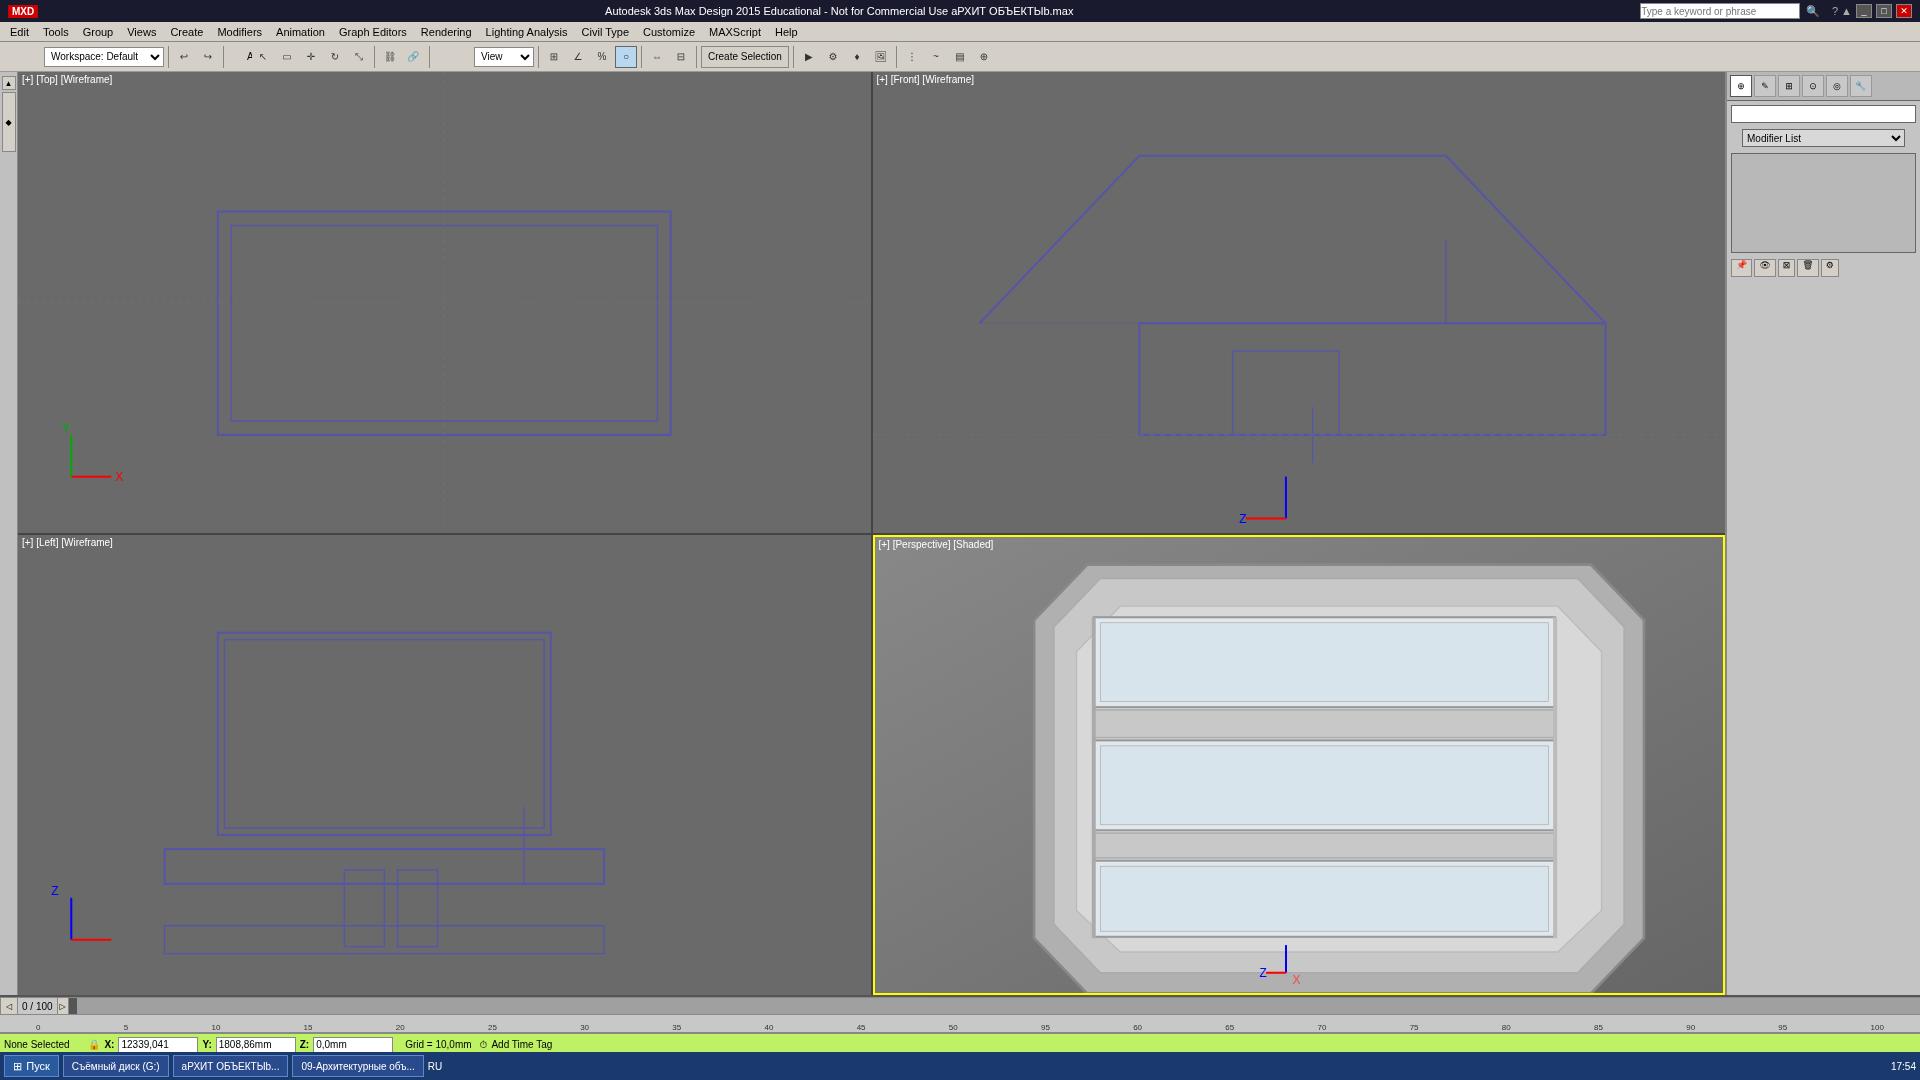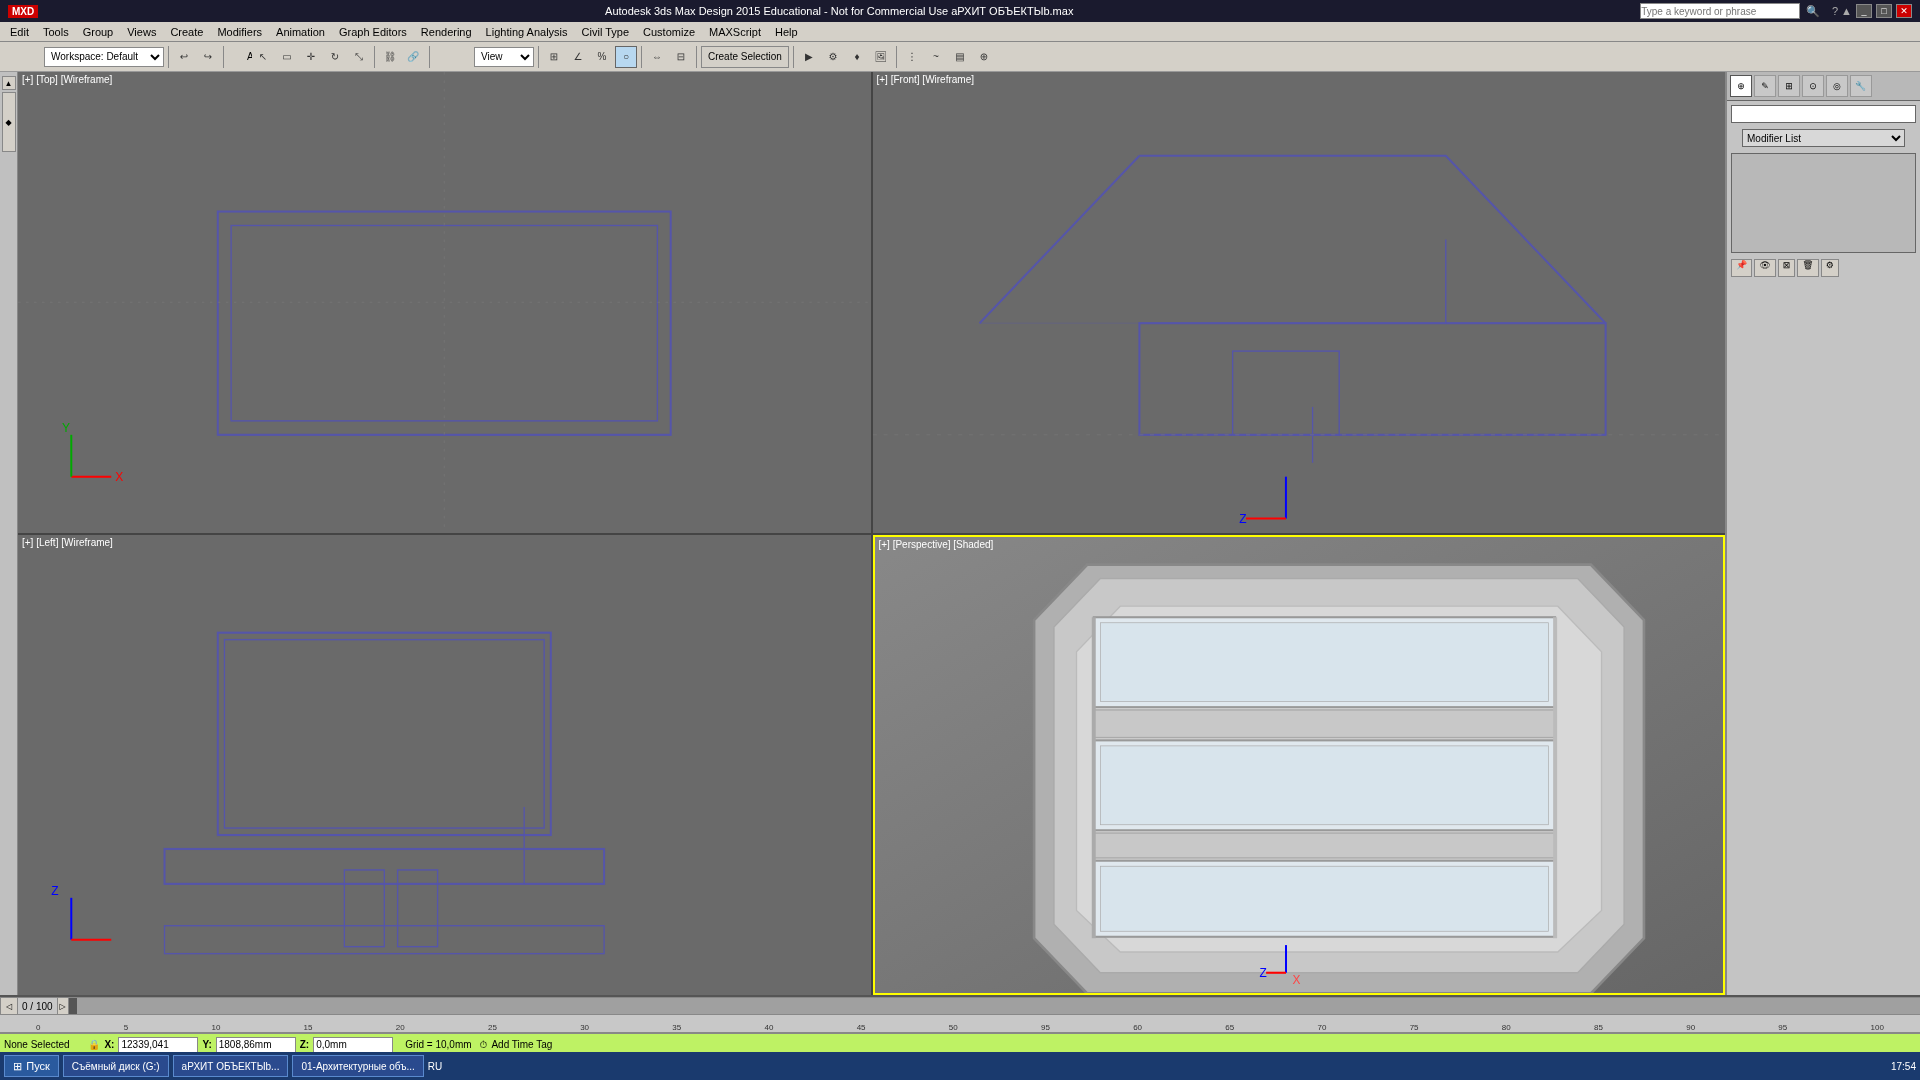--- a/index.html
+++ b/index.html
@@ -512,18 +512,18 @@
 
   </div>
 
   <div id="taskbar">
     <button class="start-btn">
       <span>⊞</span>
       <span>Пуск</span>
     </button>
     <div class="taskbar-item">Съёмный диск (G:)</div>
     <div class="taskbar-item">аРХИТ ОБЪЕКТЫb...</div>
-    <div class="taskbar-item">01-Архитектурные объ...</div>
+    <div class="taskbar-item">09-Архитектурные объ...</div>
     <div class="taskbar-lang">RU</div>
     <div class="taskbar-time">17:54</div>
   </div>
 
 </div>
 
 </body></html>

